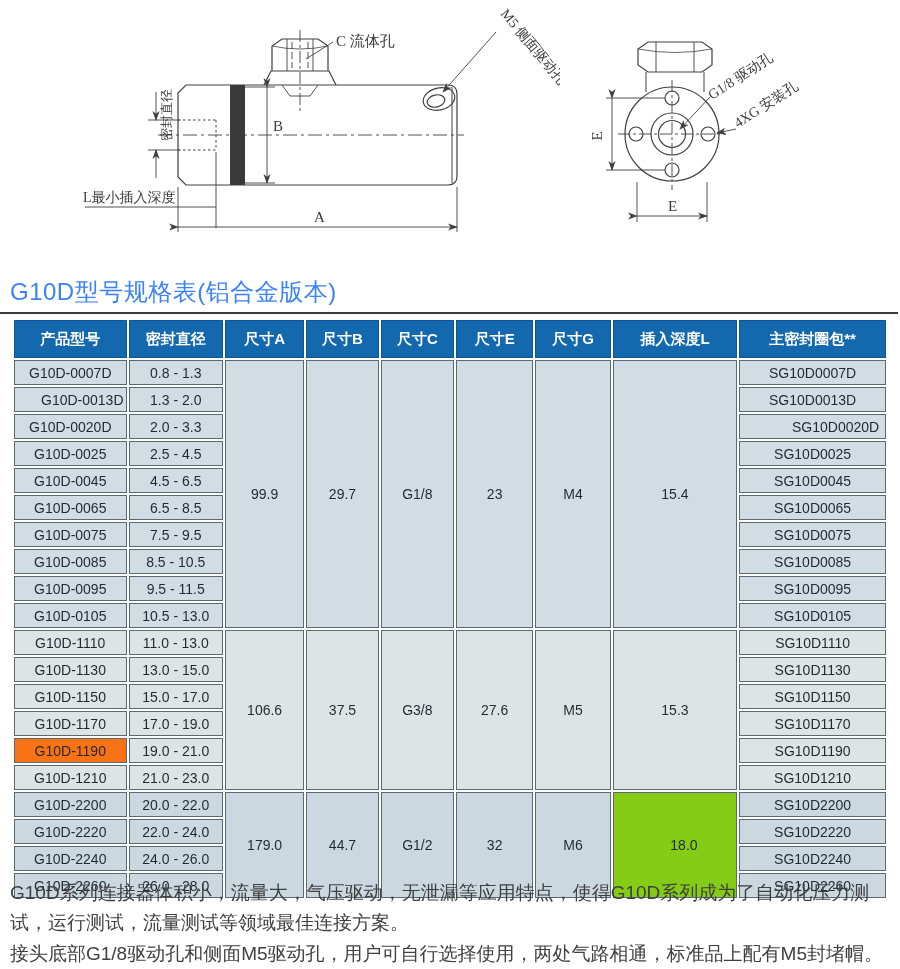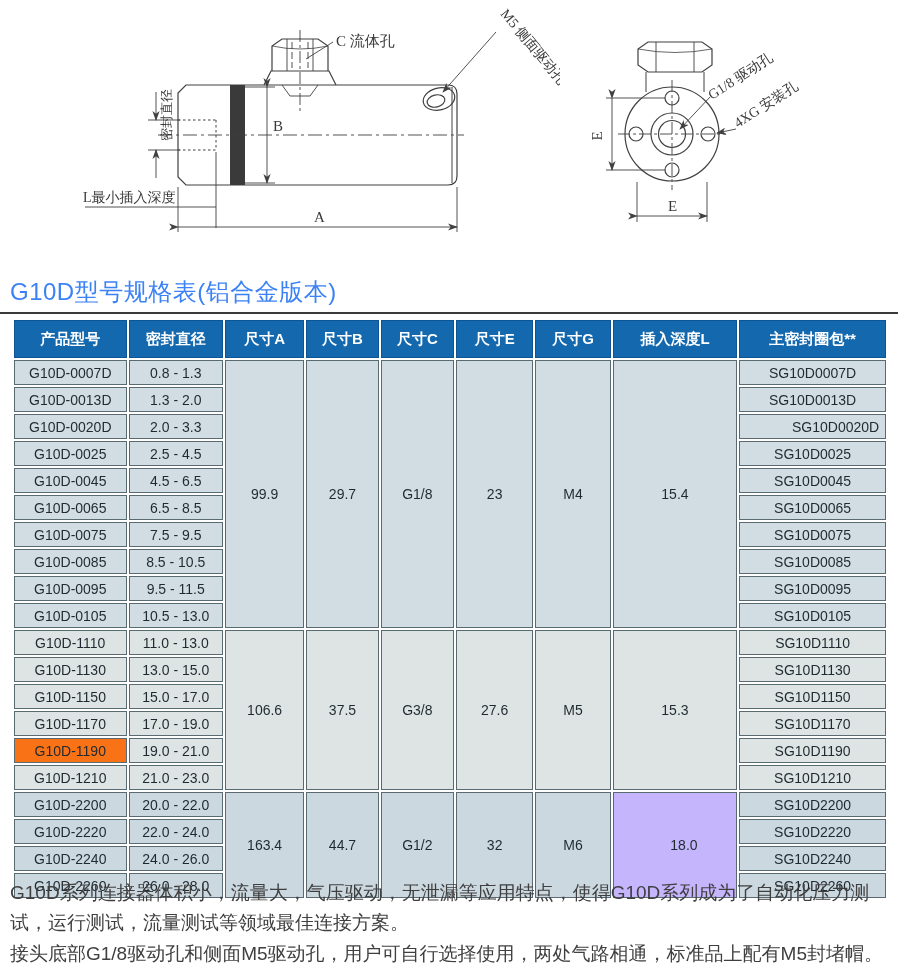--- a/index.html
+++ b/index.html
@@ -187,21 +187,21 @@
           <td style="background: rgb(210, 220, 227);">0.8 - 1.3</td>
           <td rowspan="10" style="background: rgb(210, 220, 227);">99.9</td>
           <td rowspan="10" style="background: rgb(210, 220, 227);">29.7</td>
           <td rowspan="10" style="background: rgb(210, 220, 227);">G1/8</td>
           <td rowspan="10" style="background: rgb(210, 220, 227);">23</td>
           <td rowspan="10" style="background: rgb(210, 220, 227);">M4</td>
           <td rowspan="10" style="background: rgb(210, 220, 227);">15.4</td>
           <td style="background: rgb(210, 220, 227); margin-top: 23px;">SG10D0007D</td>
         </tr>
         <tr>
-          <td style="background: rgb(210, 220, 227);">G10D-0013D</td>
+          <td style="background: rgb(210, 220, 227); text-align: right;">G10D-0013D</td>
           <td style="background: rgb(210, 220, 227);">1.3 - 2.0</td>
           <td style="background: rgb(210, 220, 227);">SG10D0013D</td>
         </tr>
         <tr>
           <td style="background: rgb(210, 220, 227);">G10D-0020D</td>
           <td style="background: rgb(210, 220, 227);">2.0 - 3.3</td>
           <td style="background: rgb(210, 220, 227); padding-left: 48px;">SG10D0020D</td>
         </tr>
         <tr>
           <td style="background: rgb(210, 220, 227);">G10D-0025</td>
@@ -270,26 +270,26 @@
           <td style="background: rgb(222, 228, 227);">SG10D1190</td>
         </tr>
         <tr>
           <td style="background: rgb(222, 228, 227);">G10D-1210</td>
           <td style="background: rgb(222, 228, 227);">21.0 - 23.0</td>
           <td style="background: rgb(222, 228, 227);">SG10D1210</td>
         </tr>
         <tr>
           <td style="background: rgb(204, 216, 224);">G10D-2200</td>
           <td style="background: rgb(204, 216, 224);">20.0 - 22.0</td>
-          <td rowspan="4" style="background: rgb(204, 216, 224);">163.4</td>
+          <td rowspan="4" style="background: rgb(204, 216, 224);">179.0</td>
           <td rowspan="4" style="background: rgb(204, 216, 224);">44.7</td>
           <td rowspan="4" style="background: rgb(204, 216, 224);">G1/2</td>
           <td rowspan="4" style="background: rgb(204, 216, 224);">32</td>
           <td rowspan="4" style="background: rgb(204, 216, 224);">M6</td>
-          <td rowspan="4" style="background: #c4b5fd; padding-left: 20px;">18.0</td>
+          <td rowspan="4" style="background: #84cc16; padding-left: 20px;">18.0</td>
           <td style="background: rgb(204, 216, 224);">SG10D2200</td>
         </tr>
         <tr>
           <td style="background: rgb(204, 216, 224);">G10D-2220</td>
           <td style="background: rgb(204, 216, 224);">22.0 - 24.0</td>
           <td style="background: rgb(204, 216, 224);">SG10D2220</td>
         </tr>
         <tr>
           <td style="background: rgb(204, 216, 224);">G10D-2240</td>
           <td style="background: rgb(204, 216, 224);">24.0 - 26.0</td>

